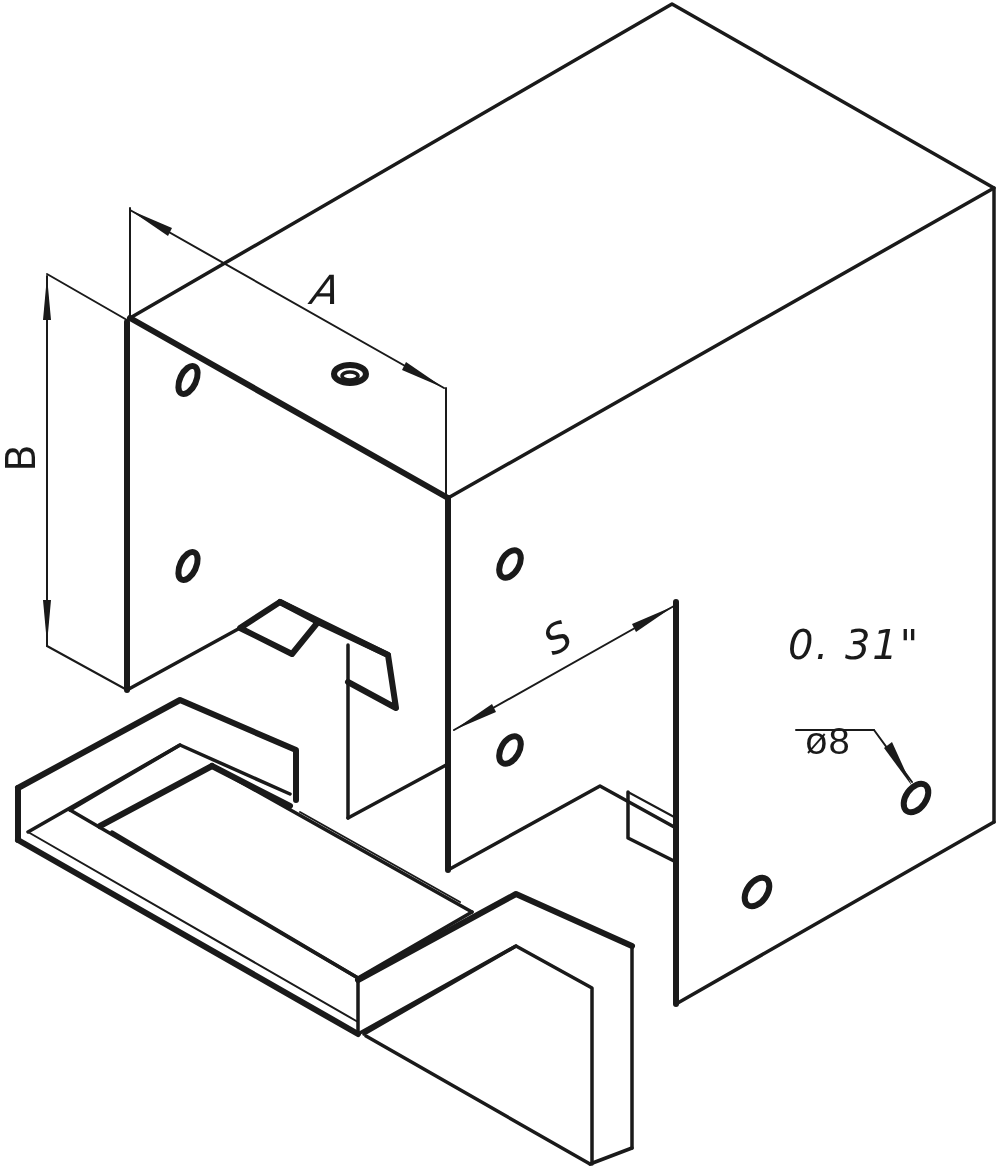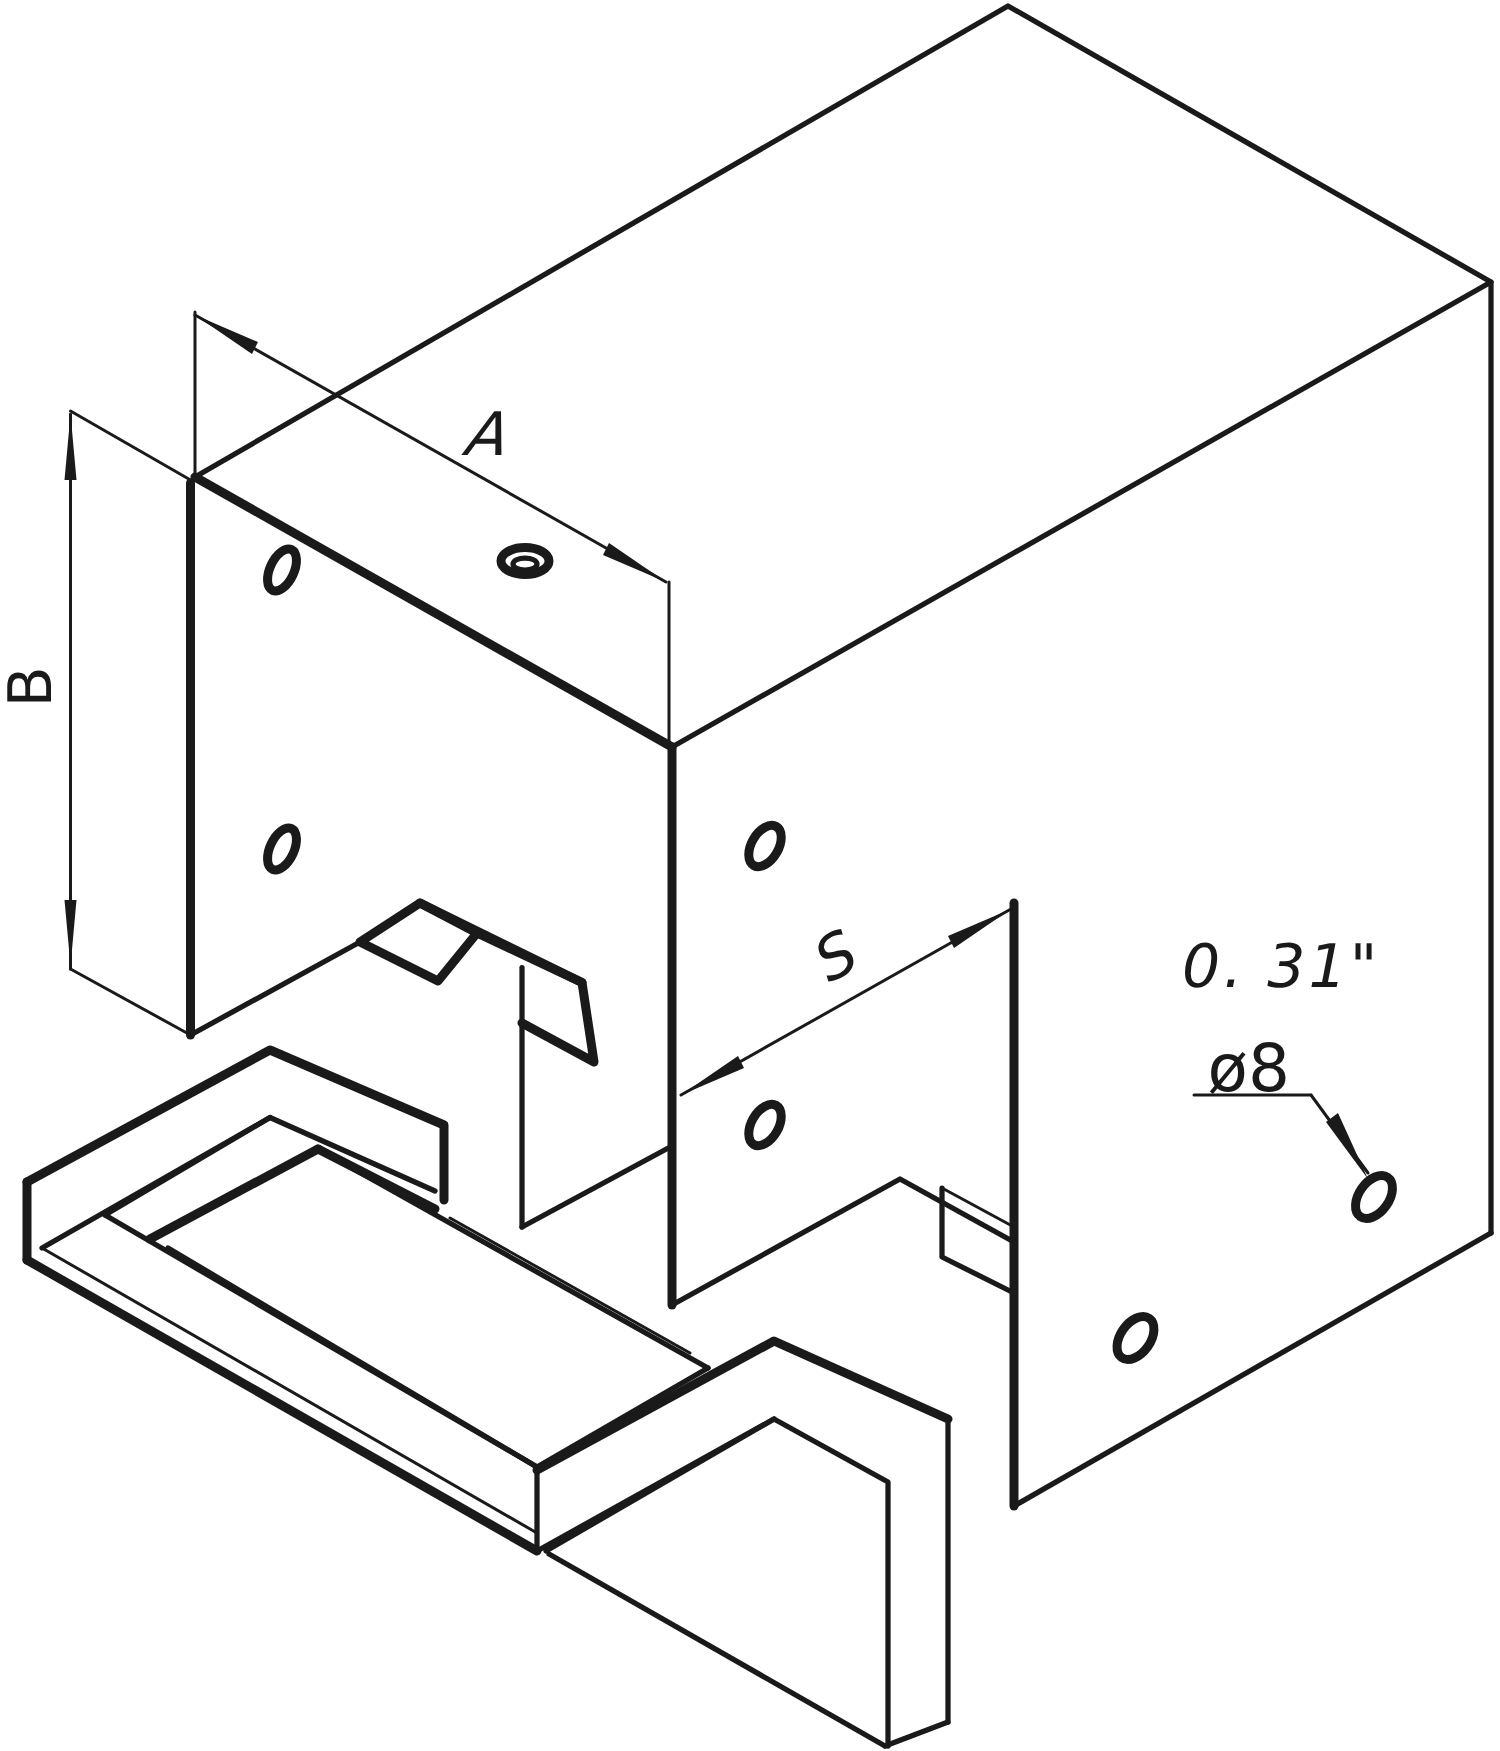--- a/index.html
+++ b/index.html
@@ -15,21 +15,21 @@
       font-family: "DejaVu Sans", sans-serif;
       color: #1a1a1a;
       font-style: italic;
       white-space: nowrap;
       line-height: 1;
     }
     .lbl-a { left: 312px; top: 270px; font-size: 40px; transform: skewX(-10deg); }
     .lbl-b { left: -4px; top: 438px; font-size: 40px; font-style: normal; transform: rotate(-90deg); transform-origin: center; width: 50px; text-align: center; }
     .lbl-s { left: 545px; top: 618px; font-size: 40px; transform: rotate(-28deg); }
     .lbl-in { left: 788px; top: 625px; font-size: 40px; letter-spacing: 2px; }
-    .lbl-dia { left: 805px; top: 691px; font-size: 44px; font-style: normal; }
+    .lbl-dia { left: 805px; top: 725px; font-size: 38px; font-style: normal; font-family: Liberation Mono, monospace; }
   </style>
 </head>
 <body>
 
 <div class="canvas">
   <svg width="1000" height="1167" viewBox="0 0 1000 1167">
 
     <g>
       <polyline class="ln med" points="130,318 672,4 994,188 448,498"></polyline>
       <line class="ln thick" x1="130" y1="318" x2="448" y2="498"></line>

